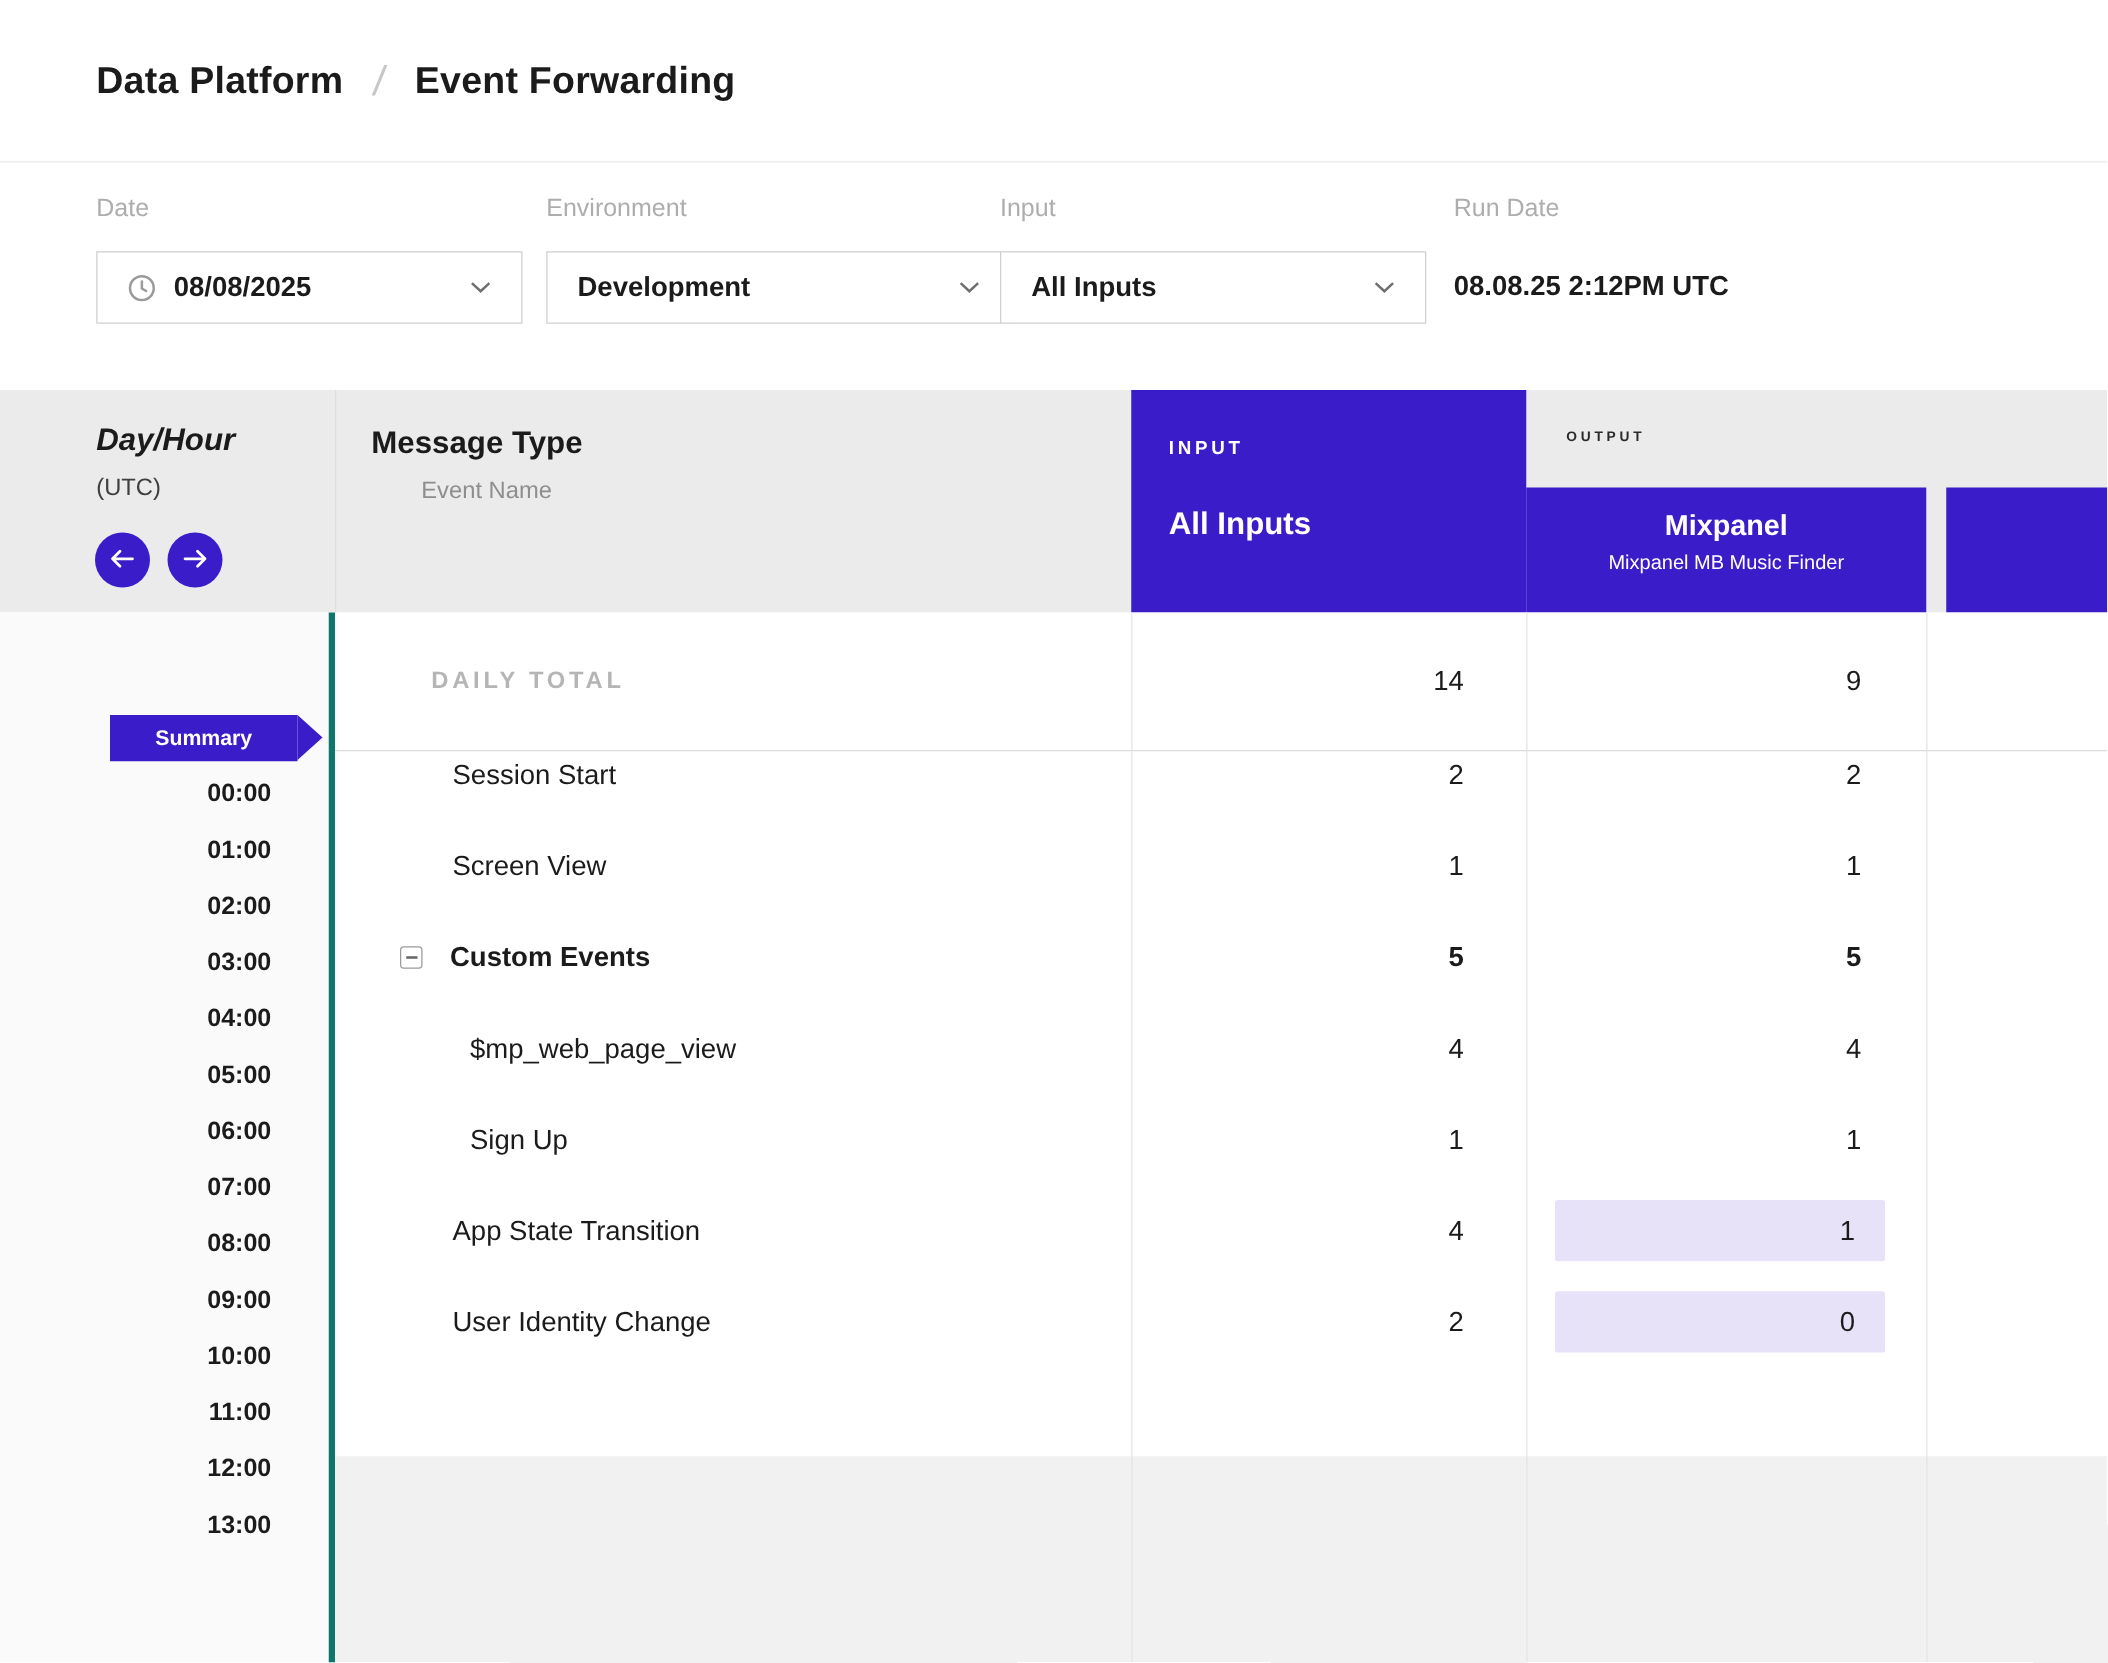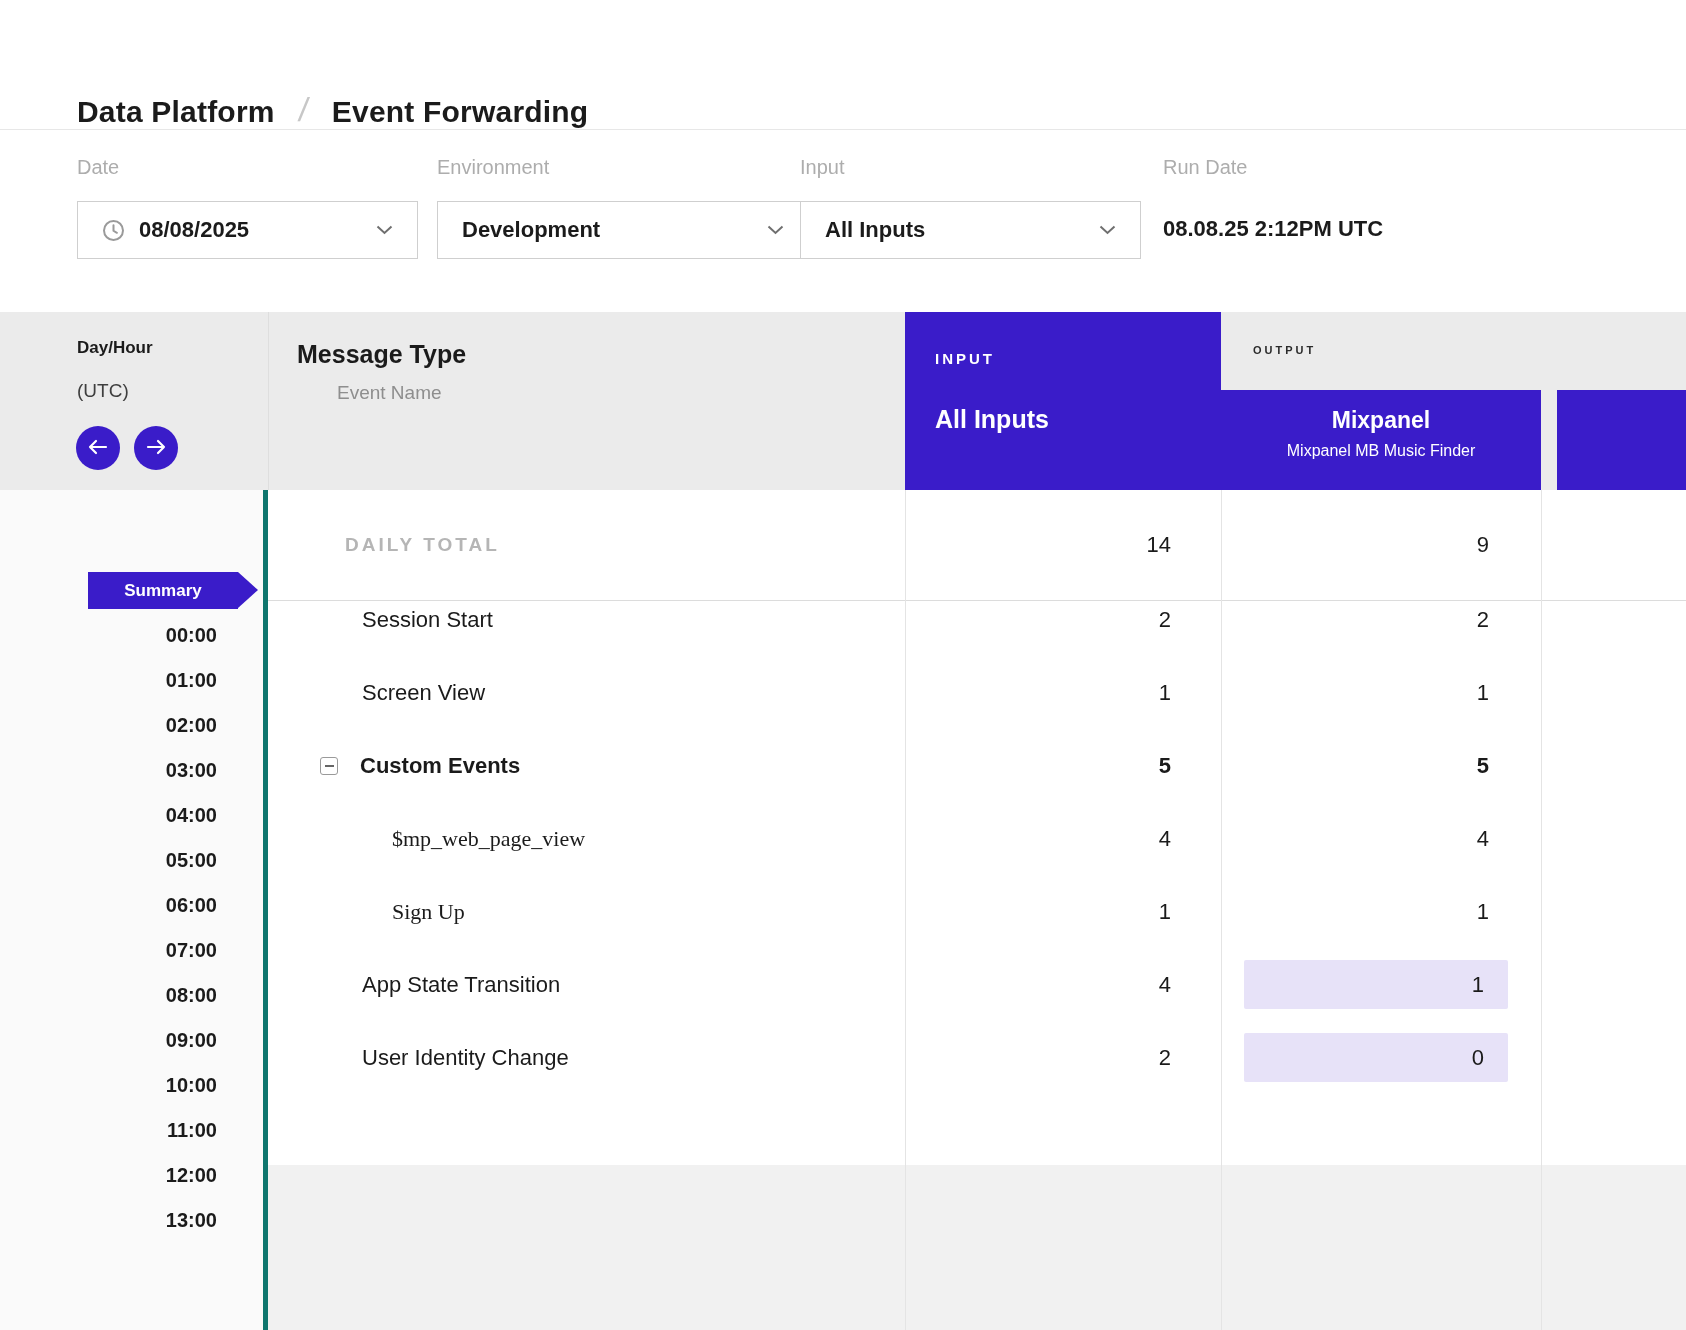--- a/index.html
+++ b/index.html
@@ -4,21 +4,21 @@
 <style>
   * { margin:0; padding:0; box-sizing:border-box; }
   html,body { background:#ffffff; }
   body { font-family:"Liberation Sans", sans-serif; color:#1b1b1b; }
   :root { --purple:#3a1cc9; --hl:#e7e2f8; --band:#ebebeb; }
 
   .page { position:relative; width:1686px; height:1330px; background:#fff; overflow:hidden; }
 
   
   .top-header { position:absolute; top:0; left:0; width:100%; height:130px; background:#fff;
-                border-bottom:1px solid #e7e7e7; display:flex; align-items:flex-end; padding-left:77px; }
+                border-bottom:1px solid #e7e7e7; display:flex; align-items:center; padding-left:77px; }
   .crumb { font-size:30px; font-weight:700; color:#1b1b1b; letter-spacing:.2px; cursor:pointer; }
   .crumb.current { cursor:default; }
   .crumb-sep { font-size:33px; font-weight:400; color:#c7c7c7; margin:0 24px; transform:skewX(-8deg); }
 
   
   .filters { position:absolute; top:131px; left:0; width:100%; height:181px; background:#fff; }
   .fgroup { position:absolute; top:0; }
   .fg-date  { left:77px; }
   .fg-env   { left:437px; }
   .fg-input { left:800px; }
@@ -30,21 +30,21 @@
   .fg-env .fbox { width:372px; }
   .fg-input .fbox { width:341px; }
   .fbox .val { font-size:22px; font-weight:700; color:#1b1b1b; white-space:nowrap; }
   .fbox .chev { margin-left:auto; display:flex; }
   .clock { margin-right:14px; display:flex; }
   .run-value { position:absolute; top:85px; left:0; font-size:22px; font-weight:700; white-space:nowrap; }
 
   
   .thead { position:absolute; top:312px; left:0; width:100%; height:178px; background:var(--band); }
   .thead-vline { position:absolute; left:268px; top:0; bottom:0; width:1px; background:#dedede; }
-  .dh-title { position:absolute; left:77px; top:26px; font-size:17px; font-weight:700; }
+  .dh-title { position:absolute; left:77px; top:26px; font-size:25px; font-weight:700;font-style:italic; }
   .dh-sub   { position:absolute; left:77px; top:68px; font-size:19px; color:#3f3f3f; }
   .nav { position:absolute; left:76px; top:114px; display:flex; gap:14px; }
   .nav-btn { width:44px; height:44px; border-radius:50%; background:var(--purple); border:none;
              display:flex; align-items:center; justify-content:center; cursor:pointer; }
   .mt-title { position:absolute; left:297px; top:28px; font-size:25px; font-weight:700; }
   .mt-sub   { position:absolute; left:337px; top:70px; font-size:19px; color:#8e8e8e; }
   .input-block { position:absolute; left:905px; top:0; width:316px; height:178px; background:var(--purple);
                  color:#fff; padding:38px 30px 0 30px; cursor:pointer; }
   .col-label { font-size:15px; font-weight:700; letter-spacing:3px; }
   .input-title { margin-top:38px; font-size:25px; font-weight:700; }
@@ -81,21 +81,21 @@
   .cell-in { position:absolute; left:637px; width:316px; top:0; height:100%; display:flex; align-items:center;
              justify-content:flex-end; padding-right:50px; font-size:22px; color:#1b1b1b; }
   .cell-out { position:absolute; left:953px; width:320px; top:0; height:100%; display:flex; align-items:center;
               justify-content:flex-end; padding-right:52px; font-size:22px; color:#1b1b1b; }
 
   .rows { position:absolute; left:0; right:0; top:93px; z-index:2; }
   .row { position:relative; height:73px; }
   .row-name { position:absolute; left:94px; top:50%; transform:translateY(-50%); font-size:22px; color:#1b1b1b;
               white-space:nowrap; }
   .row.bold .row-name { font-weight:700; left:92px; }
-  .row.indent .row-name { left:124px;font-family:Liberation Serif, serif; }
+  .row.indent .row-name { left:108px; }
   .row.bold .cell-in, .row.bold .cell-out { font-weight:700; }
   .collapse-btn { position:absolute; left:52px; top:50%; transform:translateY(-50%); width:18px; height:18px;
                   border:1.5px solid #9a9a9a; border-radius:3px; background:transparent; display:flex;
                   align-items:center; justify-content:center; cursor:pointer; }
   .collapse-btn span { display:block; width:9px; height:2px; background:#666; }
   .hl-cell { position:absolute; left:976px; width:264px; top:12px; height:49px; background:var(--hl);
              display:flex; align-items:center; justify-content:flex-end; padding-right:24px; font-size:22px;
              border-radius:2px; cursor:pointer; }
 </style>
 </head>

